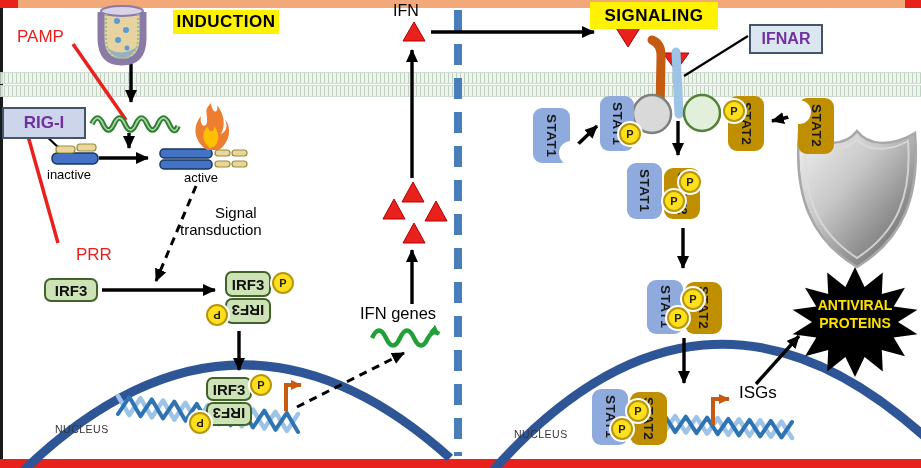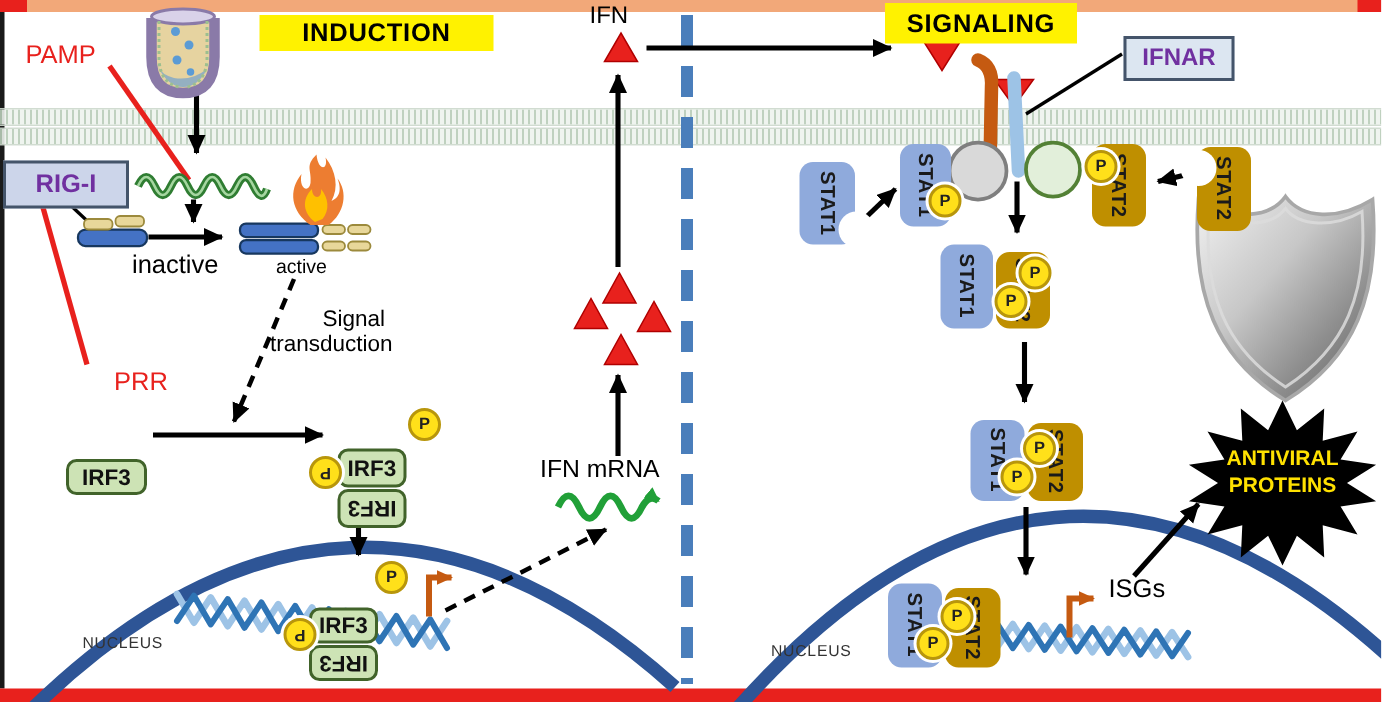--- a/index.html
+++ b/index.html
@@ -8,21 +8,21 @@
   .abs{position:absolute;}
   .txt{position:absolute;white-space:nowrap;}
   .bold{font-weight:normal;}
   .red{color:var(--accent-red,#e8211d);}
   .ylabel{position:absolute;background:var(--label-yellow,#fff200);color:#000;font-weight:bold;
           font-size:17px;display:flex;align-items:center;justify-content:center;letter-spacing:.5px;}
   .bluebox{position:absolute;background:#ccd5ea;border:2.5px solid #44546a;color:var(--purple,#7030a0);
            font-weight:bold;display:flex;align-items:center;justify-content:center;}
   .irf3{position:absolute;background:var(--irf3-fill,#cde3b5);border:2.5px solid var(--irf3-border,#41632a);
         border-radius:7px;font-weight:bold;font-size:15px;color:#111;display:flex;align-items:center;
-        justify-content:center;box-sizing:border-box;margin-top:28px;}
+        justify-content:center;box-sizing:border-box;}
   .flip{transform:rotate(180deg);}
   .pbadge{position:absolute;width:18px;height:18px;border-radius:50%;background:var(--p-fill,#ffe01a);
           border:2px solid #b8960b;box-shadow:0 0 0 2px #fff;font-size:11px;font-weight:bold;color:#222;
           display:flex;align-items:center;justify-content:center;box-sizing:content-box;}
   .stat{position:absolute;border-radius:9px;display:flex;align-items:center;justify-content:center;}
   .stat1{background:var(--stat1-fill,#8faadc);}
   .stat2{background:var(--stat2-fill,#bf8f00);}
   .vtext{writing-mode:vertical-rl;font-weight:bold;font-size:13.5px;color:#1a1a1a;letter-spacing:.5px;}
   .notch{position:absolute;background:#fff;border-radius:50%;width:24px;height:24px;}
   .membrane-row{position:absolute;left:0;width:921px;height:10px;
@@ -181,32 +181,32 @@
     <g>
       <path d="M799 133 C822 147 846 146 857 131 C868 146 892 147 915 133
                C920 197 903 239 857 267 C811 239 794 197 799 133 Z" fill="url(#shg)" stroke="#a8a8a8" stroke-width="2.5"></path>
       <path d="M806 141 C825 152 848 151 857 139 C866 151 889 152 908 141
                C912 196 897 232 857 258 C817 232 802 196 806 141 Z" fill="none" stroke="#dcdcdc" stroke-width="2" opacity=".85"></path>
     </g>
 
     <polygon id="starburst" fill="#000" points="855.0,267.0 864.6,286.9 882.8,272.4 881.8,293.9 905.0,287.7 893.7,306.4 917.4,309.8 898.0,322.0 917.4,334.2 893.7,337.6 905.0,356.3 881.8,350.1 882.8,371.6 864.6,357.1 855.0,377.0 845.4,357.1 827.2,371.6 828.2,350.1 805.0,356.3 816.3,337.6 792.6,334.2 812.0,322.0 792.6,309.8 816.3,306.4 805.0,287.7 828.2,293.9 827.2,272.4 845.4,286.9"></polygon>
   </svg>
 
-  <div class="ylabel" style="left:173px;top:10px;width:156px;height:24px;">
+  <div class="ylabel" style="left:173px;top:10px;width:106px;height:24px;">
     <span>INDUCTION</span>
   </div>
   <div class="ylabel" style="left:590px;top:2px;width:128px;height:27px;">
     <span>SIGNALING</span>
   </div>
 
   <div class="txt bold red" style="left:17px;top:27px;font-size:17px;">PAMP</div>
   <div class="bluebox" style="left:2px;top:107px;width:80px;height:28px;font-size:17px;">
     <span>RIG-I</span>
   </div>
-  <div class="txt" style="left:47px;top:167px;font-size:17px;margin-left:41px;">inactive</div>
+  <div class="txt" style="left:47px;top:167px;font-size:13px;">inactive</div>
   <div class="txt" style="left:184px;top:170px;font-size:13px;">active</div>
   <div class="txt bold red" style="left:48px;top:245px;font-size:17px;margin-left:28px;">PRR</div>
   <div class="txt" style="left:215px;top:204px;font-size:15px;">Signal</div>
   <div class="txt" style="left:180px;top:221px;font-size:15px;">transduction</div>
 
   <div class="irf3" style="left:44px;top:278px;width:54px;height:24px;">
     <span>IRF3</span>
   </div>
   <div class="irf3" style="left:225px;top:271px;width:46px;height:26px;">
     <span>IRF3</span>
@@ -229,21 +229,21 @@
   </div>
   <div class="pbadge" style="left:250px;top:374px;">
     <span>P</span>
     </div>
   <div class="pbadge flip" style="left:189px;top:412px;">
     <span>P</span>
     </div>
 
   <div class="txt" style="left:55px;top:423px;font-size:10.5px;color:#333;letter-spacing:.5px;">NUCLEUS</div>
 
-  <div class="txt" style="left:360px;top:304px;font-size:16.5px;">IFN mRNA</div>
+  <div class="txt" style="left:360px;top:304px;font-size:16.5px;">IFN genes</div>
   <div class="txt" style="left:393px;top:2px;font-size:16px;">IFN</div>
 
   <div class="bluebox" style="left:749px;top:24px;width:70px;height:26px;font-size:16px;background:#dce6f1;">
     <span>IFNAR</span>
   </div>
 
   <div class="stat stat1" style="left:600px;top:96px;width:34px;height:55px;">
     <span class="vtext">STAT1</span>
     </div>
   <div class="pbadge" style="left:619px;top:123px;">

